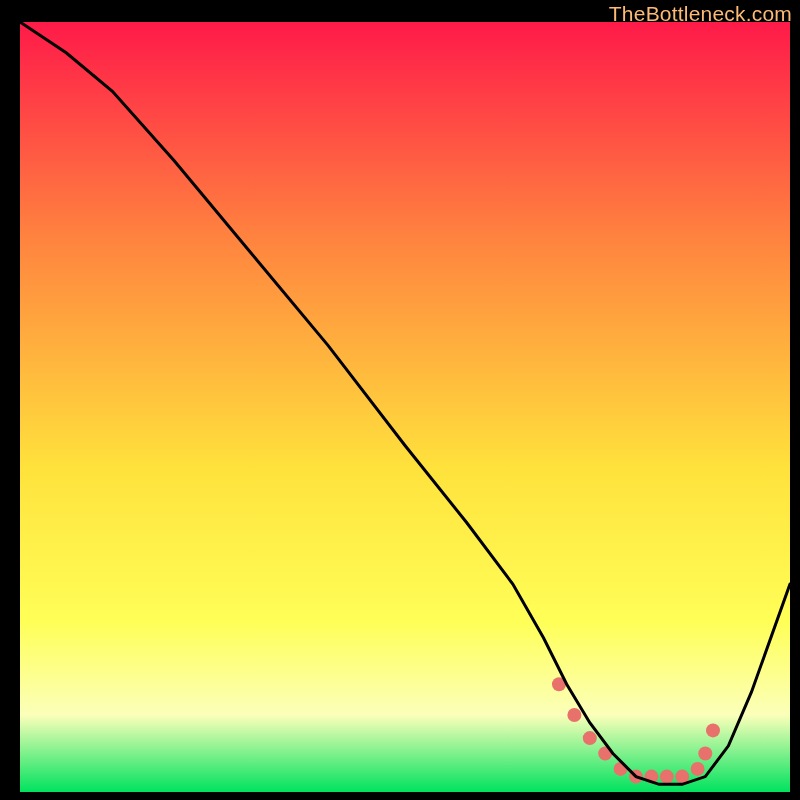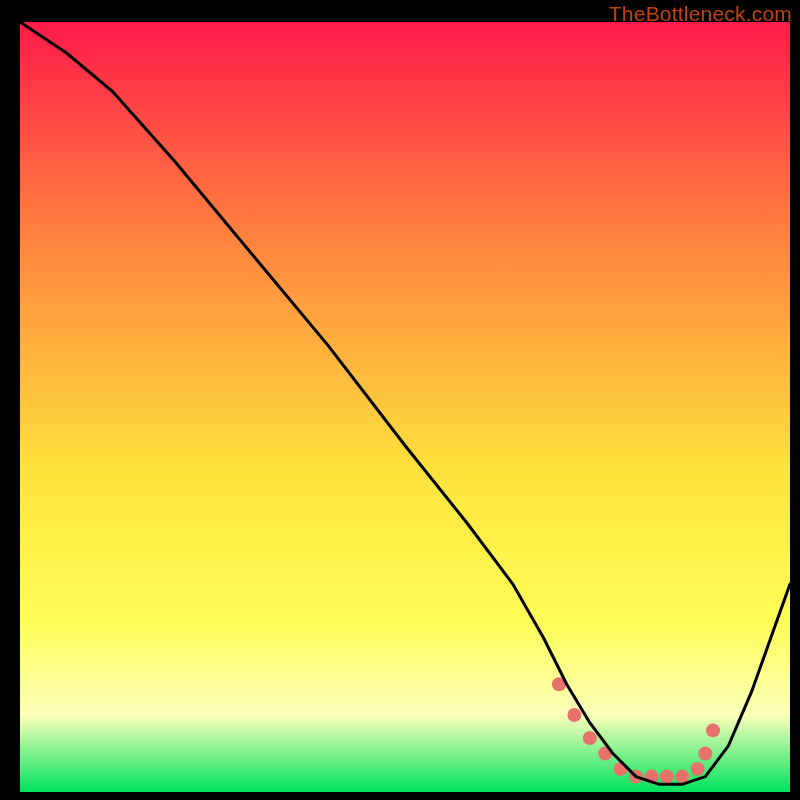--- a/index.html
+++ b/index.html
@@ -24,21 +24,21 @@
     top: 0;
     width: 770px;
     height: 770px;
   }
   .watermark {
     position: absolute;
     top: 2px;
     right: 8px;
     font-family: Arial, Helvetica, sans-serif;
     font-size: 21px;
-    color: #c2410c;
+    color: #fdba74;
     letter-spacing: 0.2px;
   }
 </style>
 </head>
 <body>
 
 <div class="frame">
   <svg class="plot" viewBox="0 0 770 770" preserveAspectRatio="none">
     <defs>
       <linearGradient id="bg-grad" x1="0" y1="0" x2="0" y2="1">

